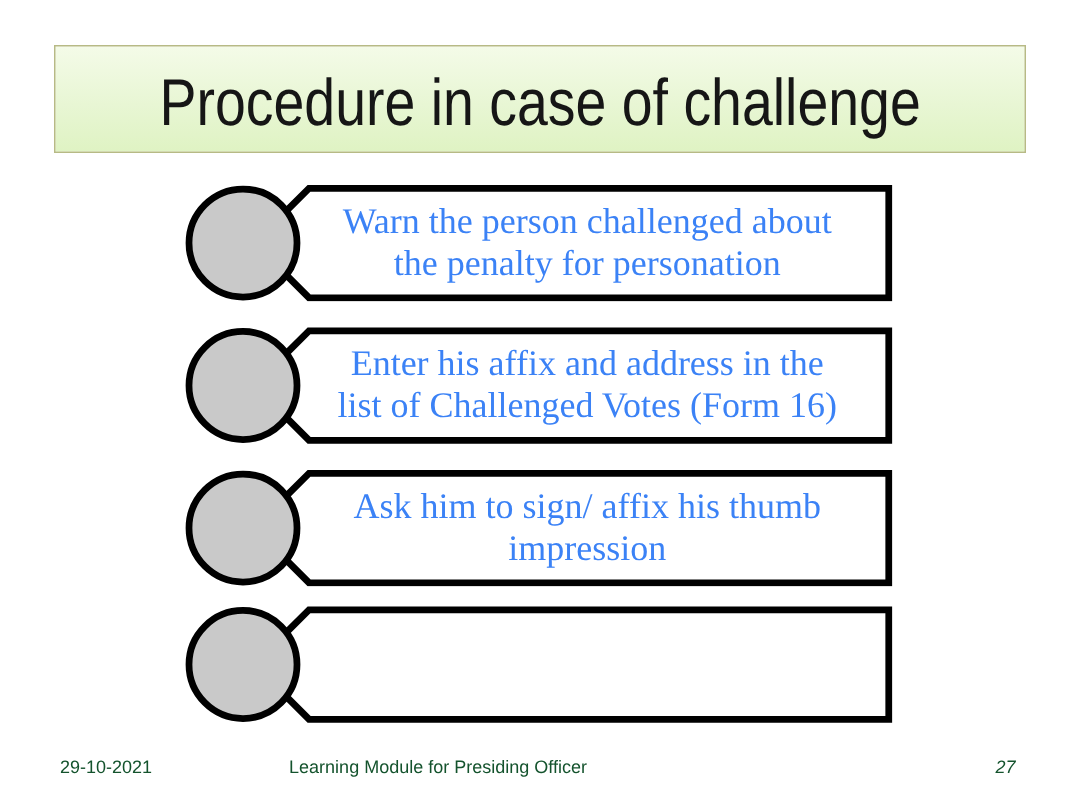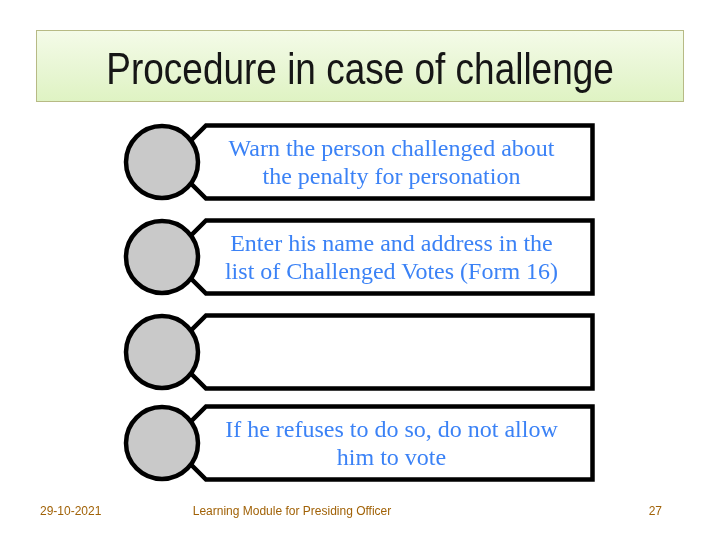--- a/index.html
+++ b/index.html
@@ -63,25 +63,25 @@
   }
   .step-text div { white-space: nowrap; }
 
   .footer {
     position: absolute;
     left: 0;
     top: 504px;
     width: 720px;
     height: 20px;
     font-size: 12px;
-    color: #a16207;
+    color: #14532d;
   }
   .footer-date   { position: absolute; left: 40px;  top: 0; }
   .footer-center { position: absolute; left: 0; width: 584px; top: 0; text-align: center; }
-  .footer-page   { position: absolute; right: 58px; top: 0; }
+  .footer-page   { position: absolute; right: 43px; top: 0; font-style: italic; }
 </style>
 </head>
 <body>
 
 <div class="slide">
 
   <div class="title-box">
     <div class="title-text">Procedure in case of challenge</div>
   </div>
 
@@ -95,41 +95,41 @@
       <div>the penalty for personation</div>
     </div>
   </div>
 
   <div class="step" style="top:218px">
     <svg width="480" height="78" viewBox="0 0 480 78">
       <path d="M 86 2.5 L 472.5 2.5 L 472.5 75.5 L 86 75.5 L 68.5 58 L 68.5 20 Z" fill="#ffffff" stroke="#000000" stroke-width="4.5" stroke-linejoin="miter"></path>
       <circle cx="42" cy="39" r="36" fill="#c9c9c9" stroke="#000000" stroke-width="4.5"></circle>
     </svg>
     <div class="step-text">
-      <div>Enter his name and address in the</div>
+      <div>Enter his affix and address in the</div>
       <div>list of Challenged Votes (Form 16)</div>
     </div>
   </div>
 
   <div class="step" style="top:313px">
     <svg width="480" height="78" viewBox="0 0 480 78">
       <path d="M 86 2.5 L 472.5 2.5 L 472.5 75.5 L 86 75.5 L 68.5 58 L 68.5 20 Z" fill="#ffffff" stroke="#000000" stroke-width="4.5" stroke-linejoin="miter"></path>
       <circle cx="42" cy="39" r="36" fill="#c9c9c9" stroke="#000000" stroke-width="4.5"></circle>
     </svg>
+    <div class="step-text">
+      <div>Ask him to sign/ affix his thumb</div>
+      <div>impression</div>
+    </div>
   </div>
 
   <div class="step" style="top:404px">
     <svg width="480" height="78" viewBox="0 0 480 78">
       <path d="M 86 2.5 L 472.5 2.5 L 472.5 75.5 L 86 75.5 L 68.5 58 L 68.5 20 Z" fill="#ffffff" stroke="#000000" stroke-width="4.5" stroke-linejoin="miter"></path>
       <circle cx="42" cy="39" r="36" fill="#c9c9c9" stroke="#000000" stroke-width="4.5"></circle>
     </svg>
-    <div class="step-text">
-      <div>If he refuses to do so, do not allow</div>
-      <div>him to vote</div>
-    </div>
   </div>
 
   <div class="footer">
     <span class="footer-date">29-10-2021</span>
     <span class="footer-center">Learning Module for Presiding Officer</span>
     <span class="footer-page">27</span>
   </div>
 
 </div>
 

